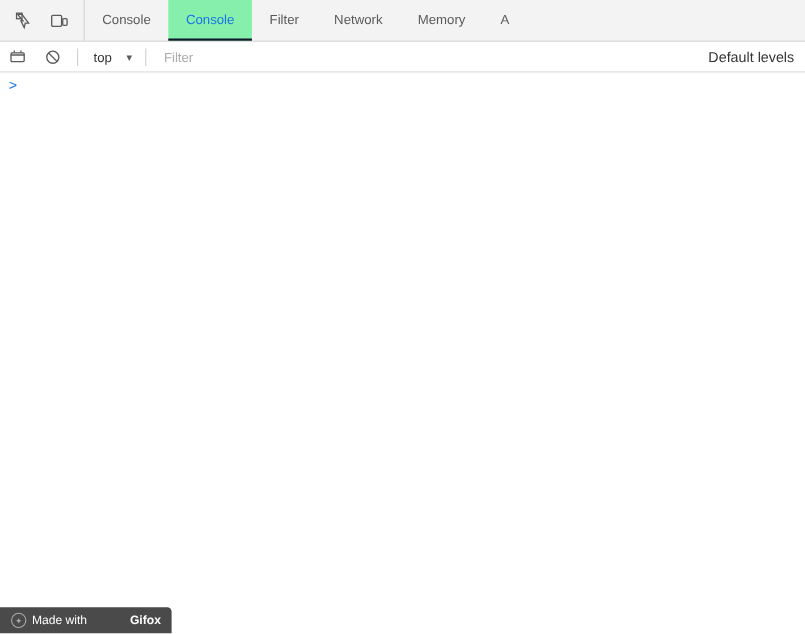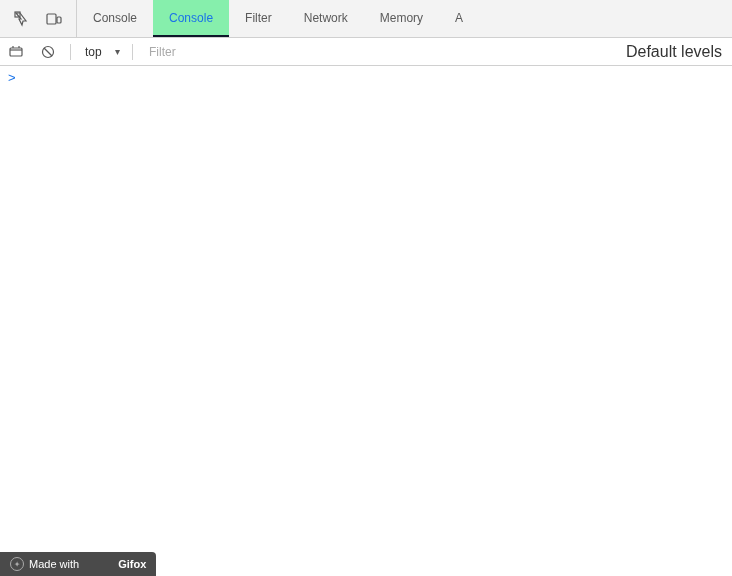--- a/index.html
+++ b/index.html
@@ -136,21 +136,21 @@
       background: transparent;
       padding: 0 6px;
       min-width: 0;
     }
 
     .filter-input::placeholder {
       color: #aaa;
     }
 
     .default-levels-btn {
-      font-size: 16px;
+      font-size: 13px;
       color: #333;
       white-space: nowrap;
       cursor: pointer;
       padding: 0 6px;
       height: 24px;
       display: flex;
       align-items: center;
       border: none;
       background: transparent;
       flex-shrink: 0;

